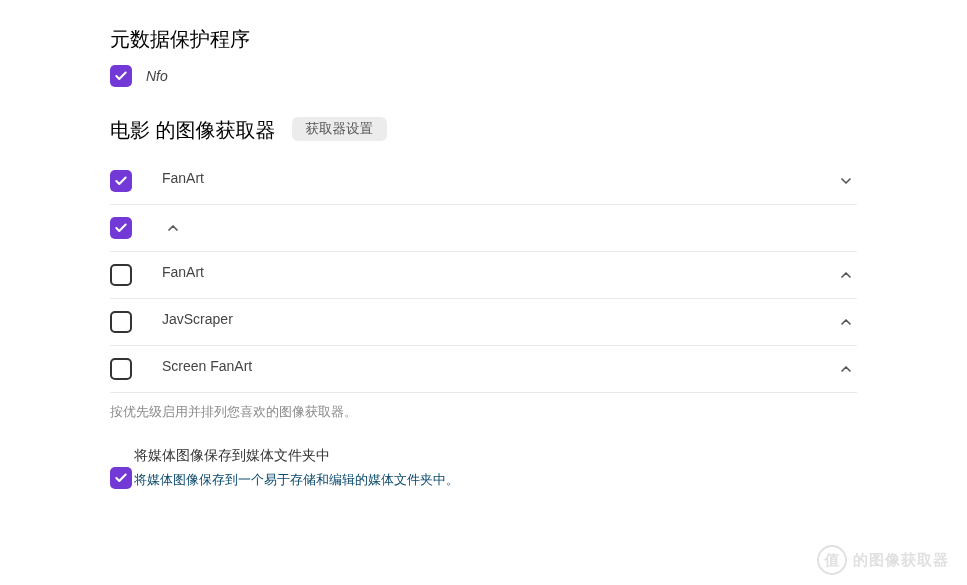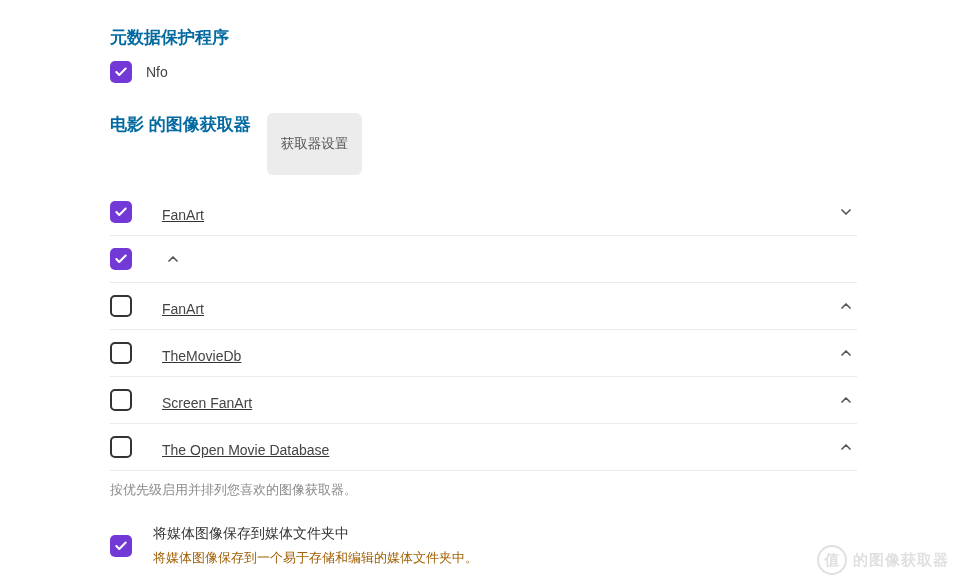--- a/index.html
+++ b/index.html
@@ -8,37 +8,37 @@
       background: #fff;
       width: 967px;
       height: 585px;
       position: relative;
       color: #333;
     }
     .container {
       padding: 26px 110px 20px 110px;
     }
     .section-title {
-      font-size: 17px;
-      font-weight: 700;
-      color: #0369a1;
+      font-size: 20px;
+      font-weight: 400;
+      color: #000000;
       margin-bottom: 12px;
     }
     .section-title-row {
       display: flex;
       align-items: flex-start;
       gap: 16px;
       margin-bottom: 14px;
       margin-top: 30px;
     }
     .btn-secondary {
       background: #ececec;
       border: none;
       border-radius: 6px;
-      padding: 22px 14px;
+      padding: 3px 14px;
       font-size: 13.5px;
       color: #555;
       cursor: pointer;
     }
     .checkbox-row {
       display: flex;
       align-items: center;
       gap: 14px;
       margin-bottom: 10px;
     }
@@ -59,36 +59,36 @@
       background: #fff;
       border: 2px solid #333;
     }
     .checkbox.checked svg {
       width: 14px;
       height: 14px;
     }
     .checkbox-label {
       font-size: 14px;
       color: #444;
+      font-style: italic;
     }
     .help-text {
       font-size: 13px;
       color: #8a8a8a;
       margin-top: 6px;
       margin-bottom: 4px;
     }
     .list {
       margin-top: 4px;
     }
     .list-row {
       display: flex;
-      align-items: flex-end;
+      align-items: flex-start;
       padding: 12px 0;
       border-bottom: 1px solid #eaeaea;
-      text-decoration: underline;
     }
     .list-row .checkbox {
       margin-right: 30px;
     }
     .list-row .item-label {
       flex: 1;
       font-size: 14px;
       color: #444;
     }
     .chevron {
@@ -97,31 +97,31 @@
       display: flex;
       align-items: center;
       justify-content: center;
       cursor: pointer;
       color: #555;
     }
     .chevron svg { width: 16px; height: 16px; }
     .save-section {
       margin-top: 26px;
       display: flex;
-      align-items: center;
-      gap: 21px;
+      align-items: flex-end;
+      gap: 2px;
     }
     .save-text .title {
       font-size: 14px;
       color: #333;
       margin-bottom: 6px;
     }
     .save-text .desc {
       font-size: 13px;
-      color: #a16207;
+      color: #0c4a6e;
     }
     .watermark {
       position: absolute;
       right: 18px;
       bottom: 10px;
       display: flex;
       align-items: center;
       gap: 6px;
       opacity: 0.45;
     }
@@ -201,47 +201,38 @@
         <span class="item-label">FanArt</span>
         <div class="chevron">
           <svg viewBox="0 0 24 24" fill="none" stroke="currentColor" stroke-width="2.5" stroke-linecap="round" stroke-linejoin="round">
               <polyline points="6 15 12 9 18 15"></polyline>
             </svg>
         </div>
       </div>
 
       <div class="list-row">
         <div class="checkbox unchecked"></div>
-        <span class="item-label">TheMovieDb</span>
+        <span class="item-label">JavScraper</span>
         <div class="chevron">
           <svg viewBox="0 0 24 24" fill="none" stroke="currentColor" stroke-width="2.5" stroke-linecap="round" stroke-linejoin="round">
               <polyline points="6 15 12 9 18 15"></polyline>
             </svg>
         </div>
       </div>
 
       <div class="list-row">
         <div class="checkbox unchecked"></div>
         <span class="item-label">Screen FanArt</span>
         <div class="chevron">
           <svg viewBox="0 0 24 24" fill="none" stroke="currentColor" stroke-width="2.5" stroke-linecap="round" stroke-linejoin="round">
               <polyline points="6 15 12 9 18 15"></polyline>
             </svg>
         </div>
       </div>
 
-      <div class="list-row">
-        <div class="checkbox unchecked"></div>
-        <span class="item-label">The Open Movie Database</span>
-        <div class="chevron">
-          <svg viewBox="0 0 24 24" fill="none" stroke="currentColor" stroke-width="2.5" stroke-linecap="round" stroke-linejoin="round">
-              <polyline points="6 15 12 9 18 15"></polyline>
-            </svg>
-        </div>
-      </div>
 
     </div>
 
     <div class="help-text" style="margin-top:10px">按优先级启用并排列您喜欢的图像获取器。</div>
   </div>
 
   <div class="save-section">
     <div class="checkbox checked">
       <svg viewBox="0 0 24 24" fill="none" stroke="#fff" stroke-width="3.5" stroke-linecap="round" stroke-linejoin="round">
           <polyline points="20 6 9 17 4 12"></polyline>

